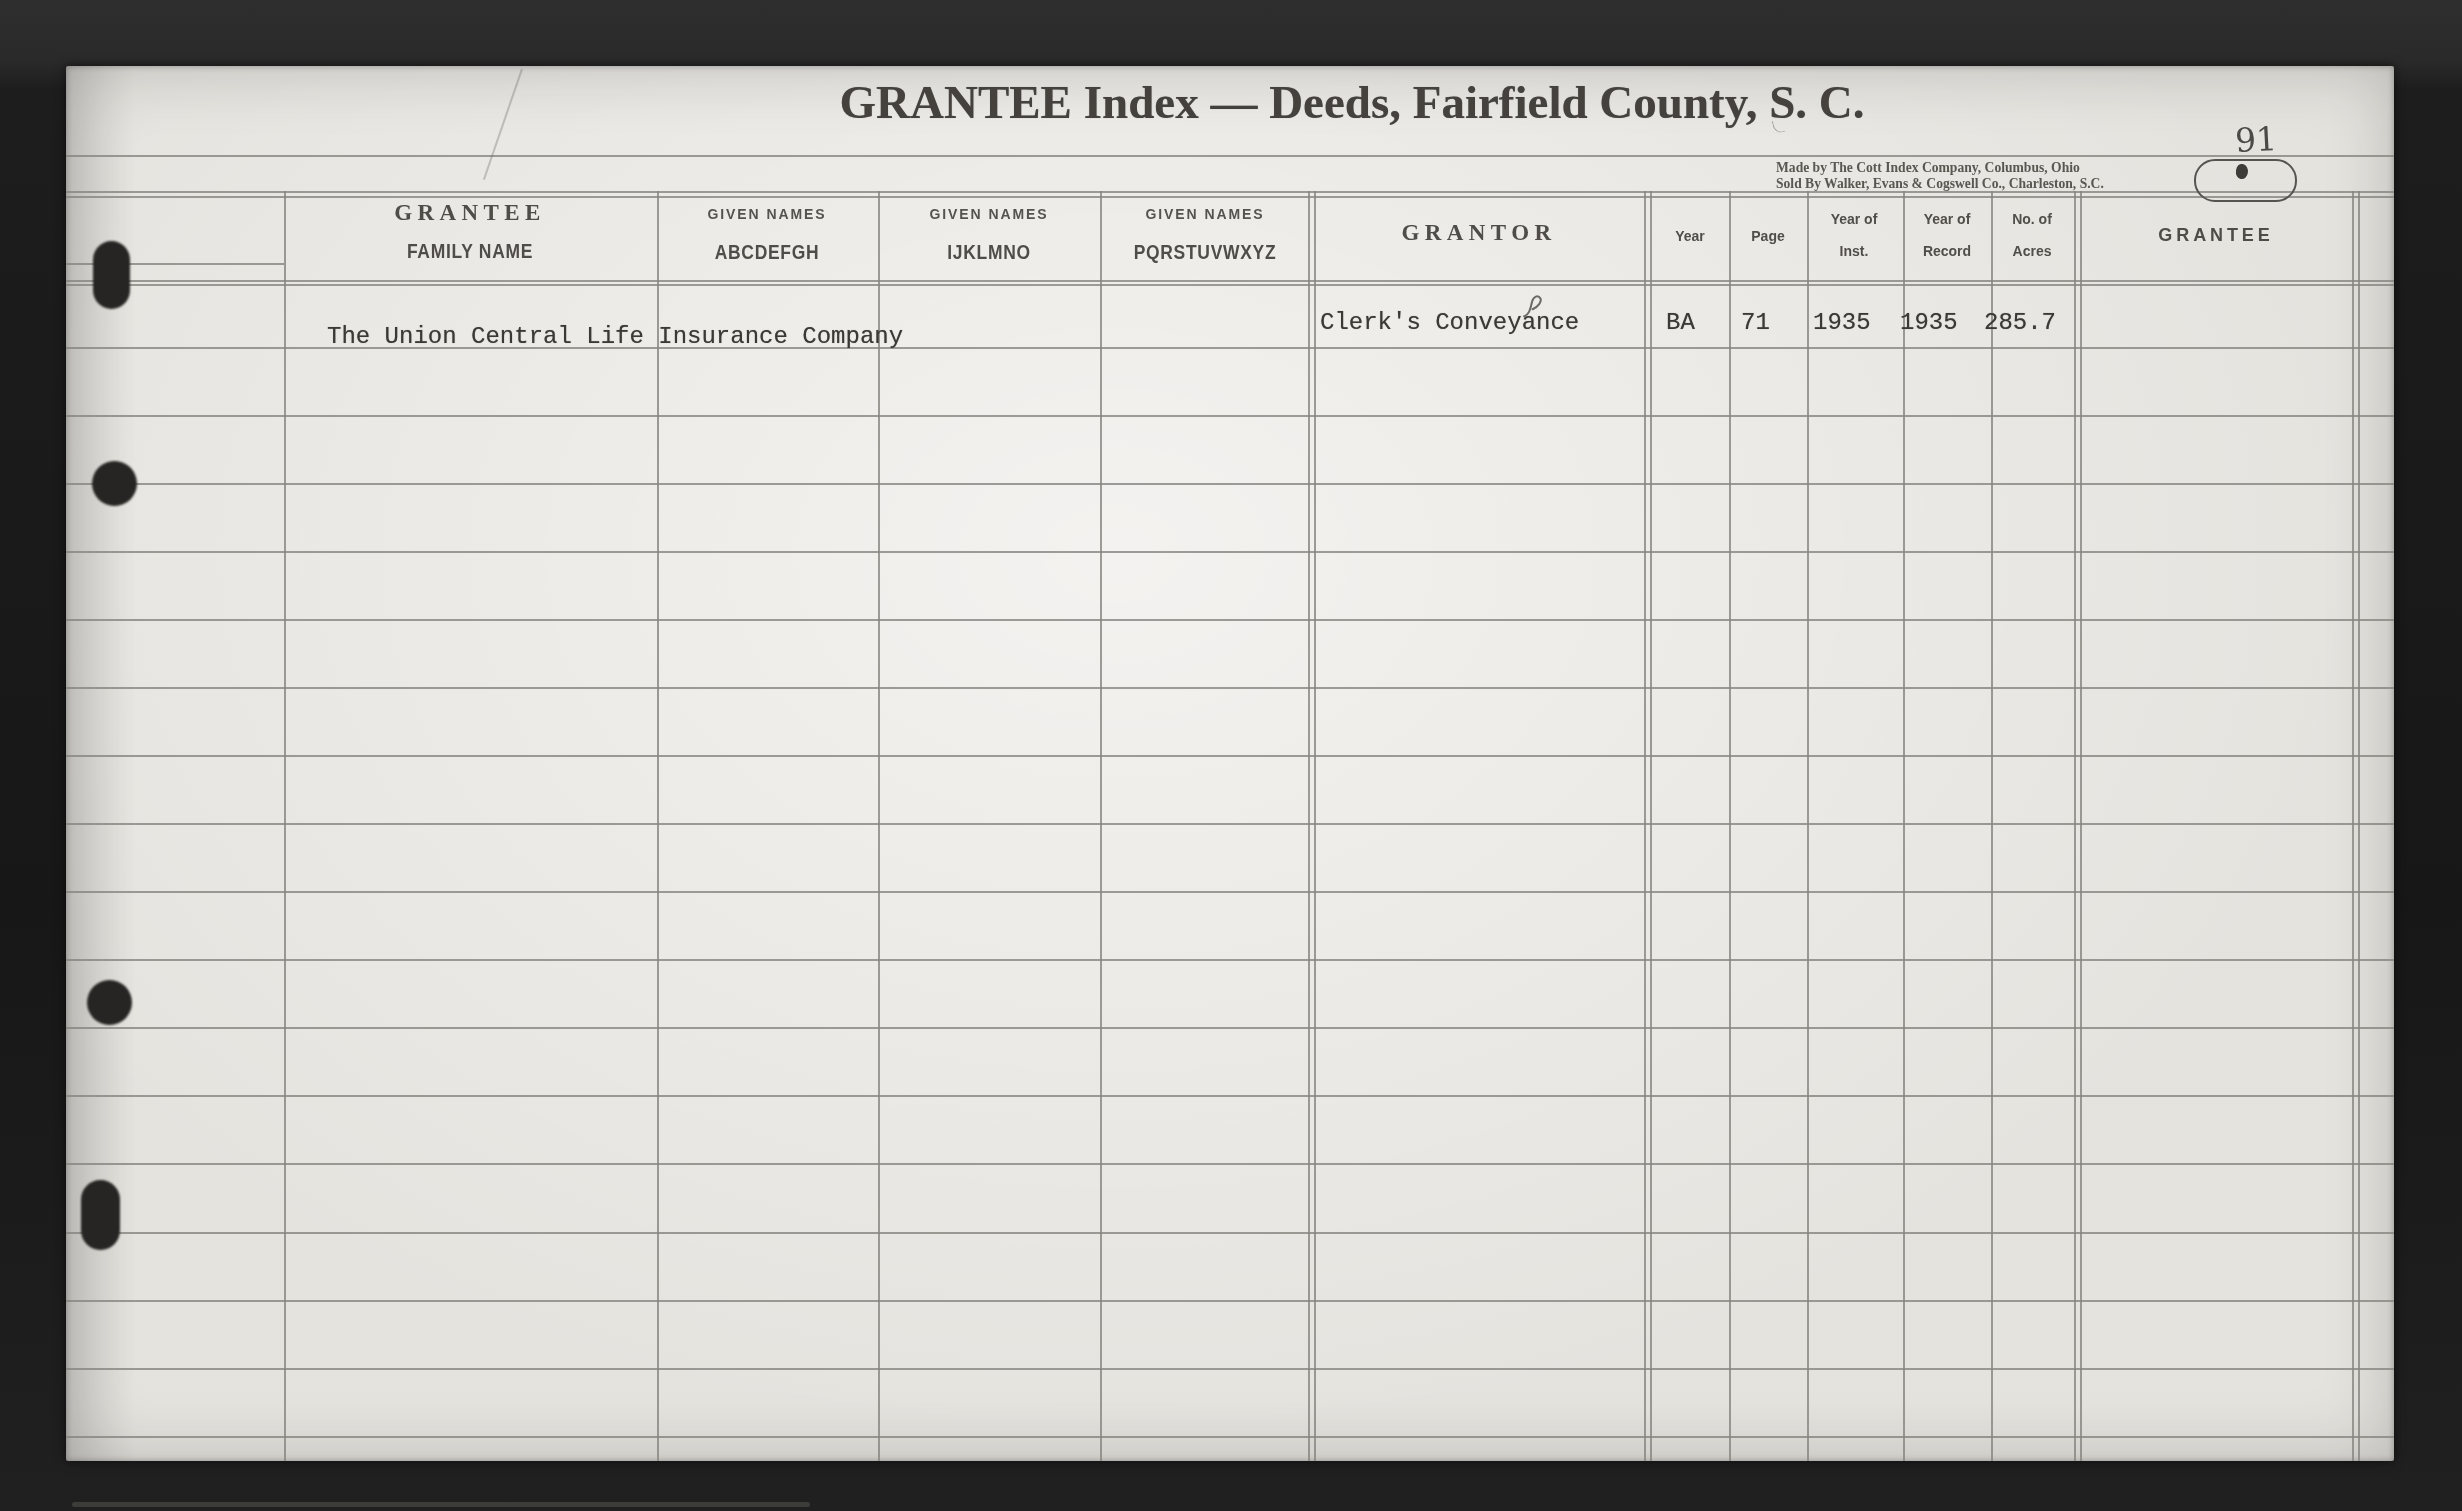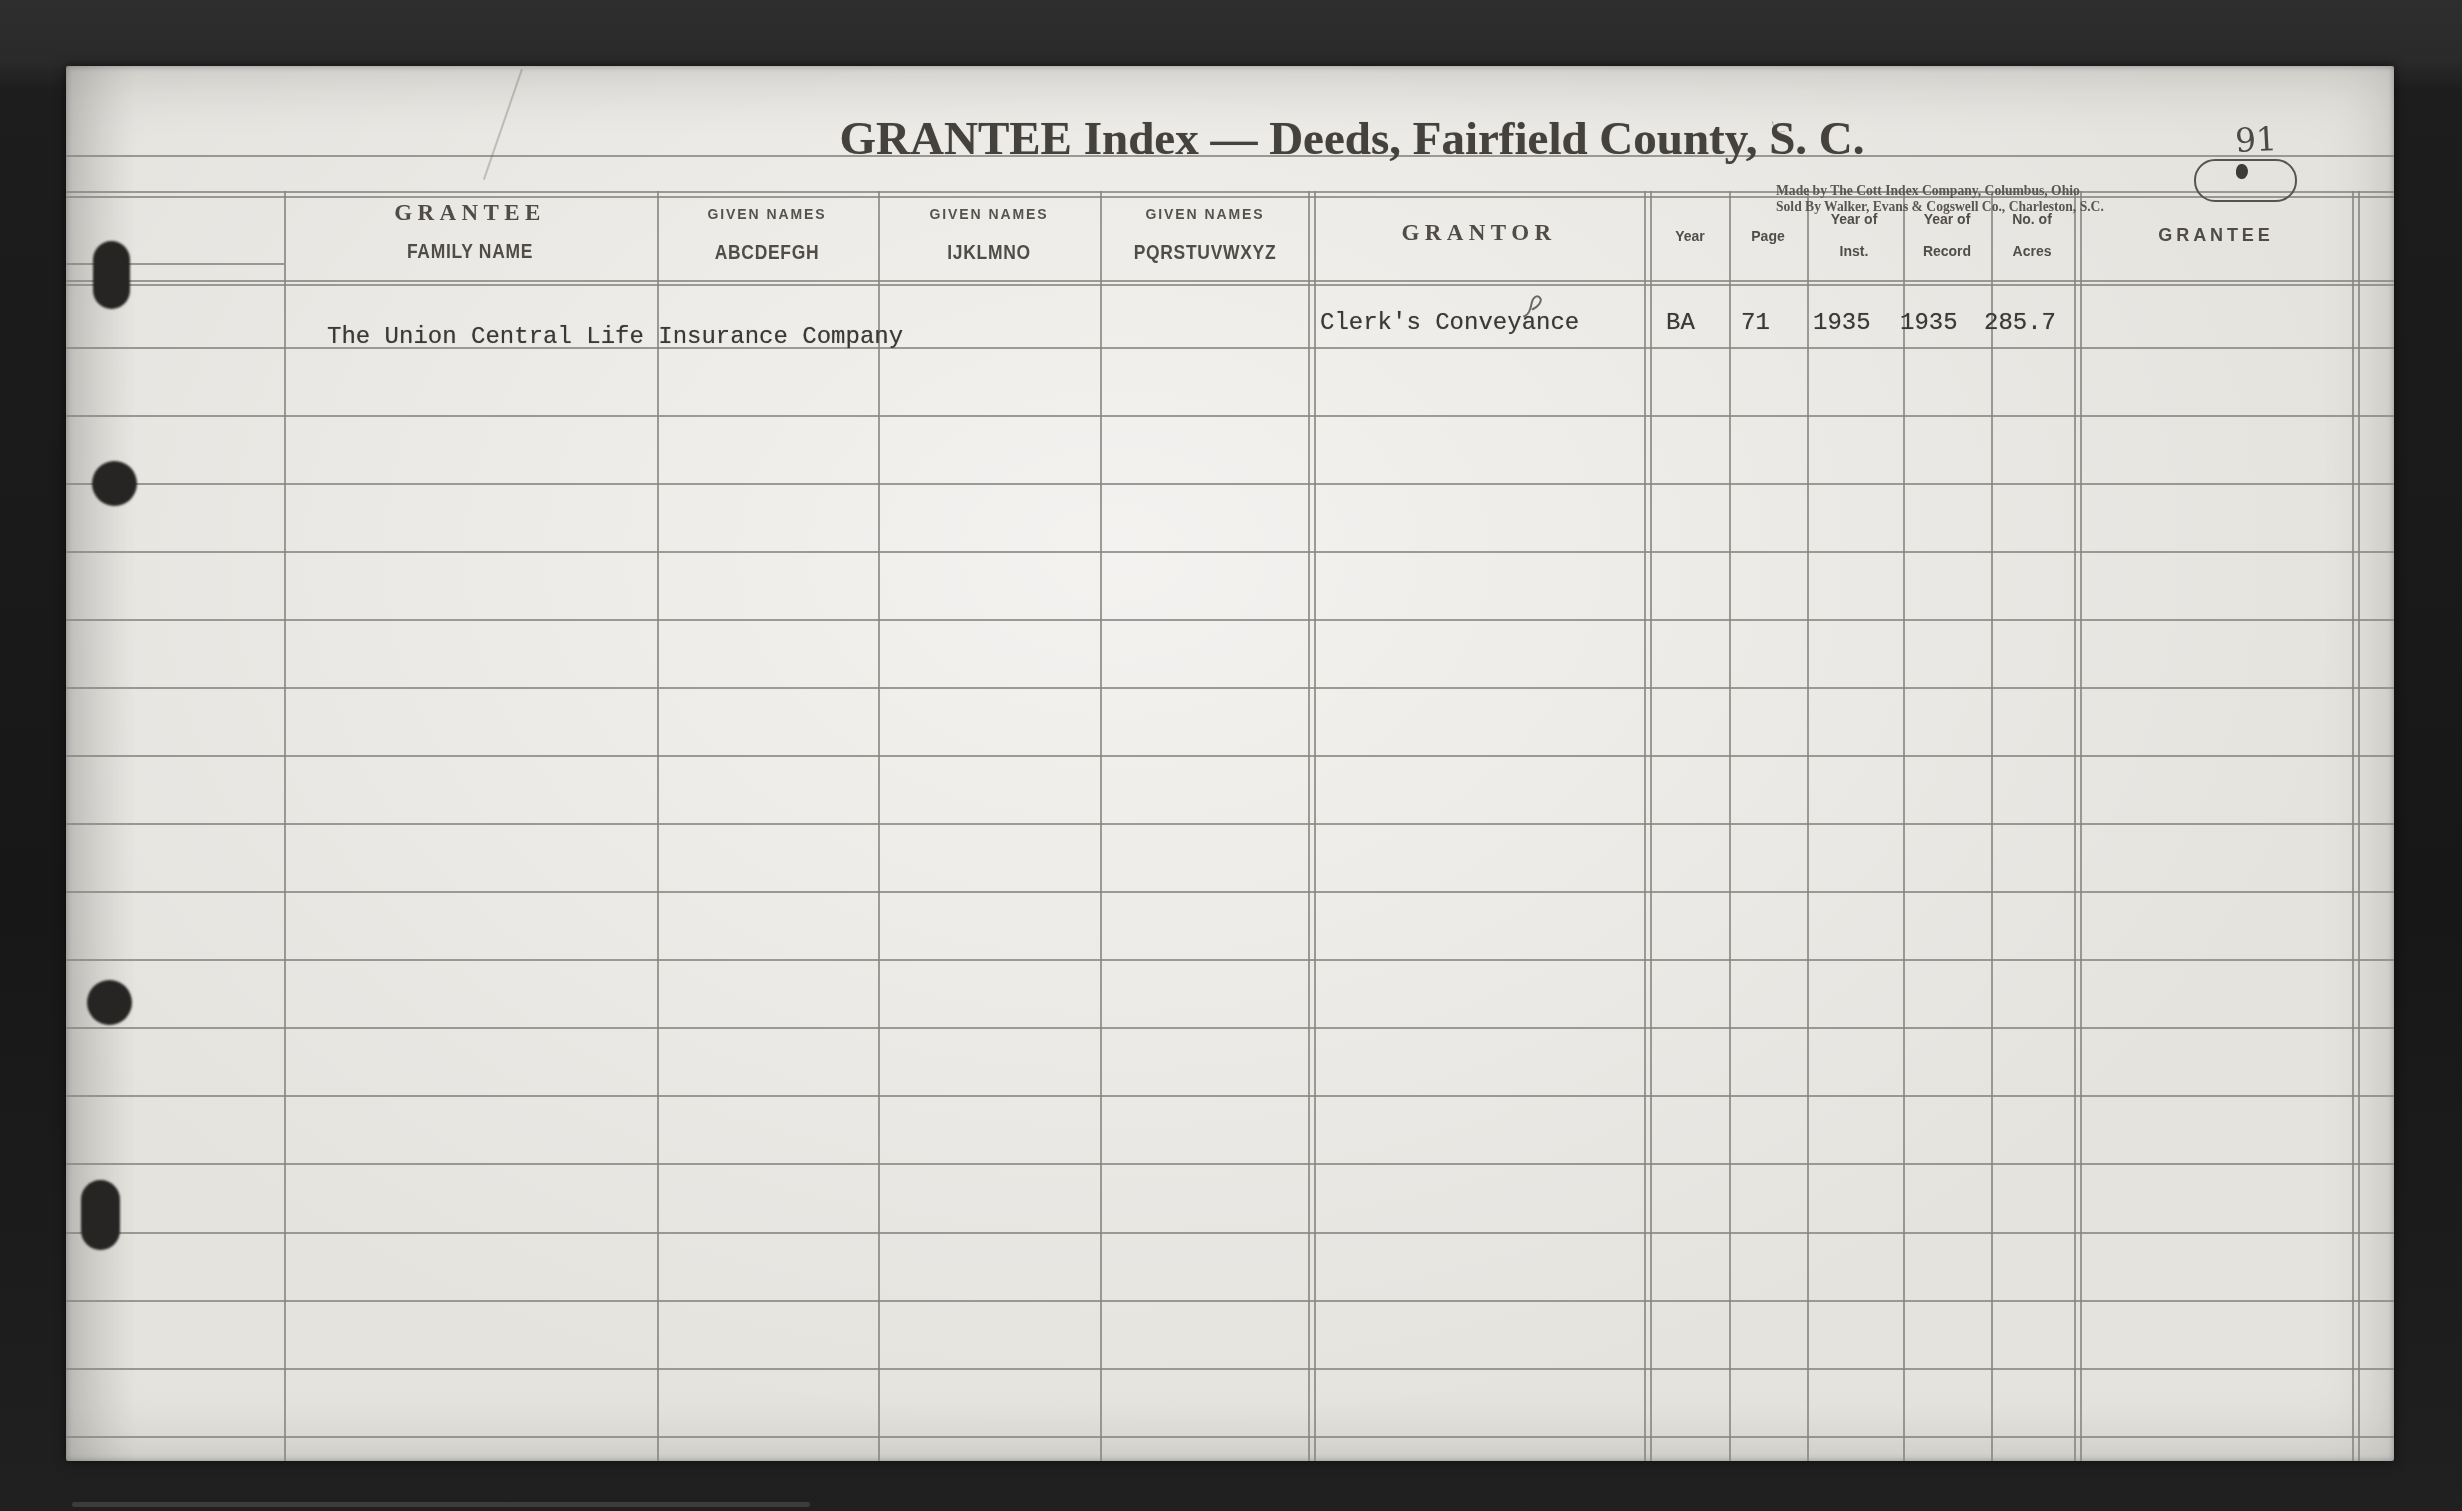--- a/index.html
+++ b/index.html
@@ -15,25 +15,25 @@
   
   .hl{position:absolute;height:1.6px;background:#86847f;opacity:.8;}
   .vl{position:absolute;width:1.6px;background:#86847f;opacity:.8;}
   
   .hole{position:absolute;background:#262523;filter:blur(0.9px);}
   .hole.pill{border-radius:20px;}
   .hole.round{border-radius:50%;}
   
   .title{position:absolute;left:742px;top:9.3px;width:1088px;text-align:center;
          font:700 47px "Liberation Serif",serif;letter-spacing:0;color:#45423e;
-         text-shadow:0 0 0.8px rgba(60,58,54,.4);white-space:nowrap;margin-top:36px;}
+         text-shadow:0 0 0.8px rgba(60,58,54,.4);white-space:nowrap;}
   .subtitle{position:absolute;left:380px;top:87px;width:1244px;text-align:center;
             font:700 17px "Liberation Serif",serif;color:#55524d;white-space:nowrap;}
   .maker{position:absolute;left:1710px;top:94px;font:700 13.6px "Liberation Serif",serif;
-         line-height:15.5px;color:#5a5751;white-space:nowrap;margin-top:23px;}
+         line-height:15.5px;color:#5a5751;white-space:nowrap;}
   .pagenum{position:absolute;left:2155px;top:54px;width:70px;text-align:center;
            font:400 33px "DejaVu Serif",serif;color:#4c4a47;transform:rotate(-3deg);}
   .stamp{position:absolute;left:2128px;top:93px;width:99px;height:39px;
          border:2.7px solid #565350;border-radius:21px;}
   .blot{position:absolute;left:40px;top:3.1px;width:11.7px;height:14.8px;background:#3e3c38;
         border-radius:45% 55% 50% 50%;transform:rotate(8deg);}
   .hc{position:absolute;transform:translateX(-50%);text-align:center;white-space:nowrap;color:#504d48;}
   .hc .cond{display:inline-block;transform:scale(.9,1.08);}
   .h-main{font:700 23px "Liberation Serif",serif;letter-spacing:5.4px;}
   .h-given{font:700 14px "Liberation Sans",sans-serif;letter-spacing:1.9px;color:#56534e;}

